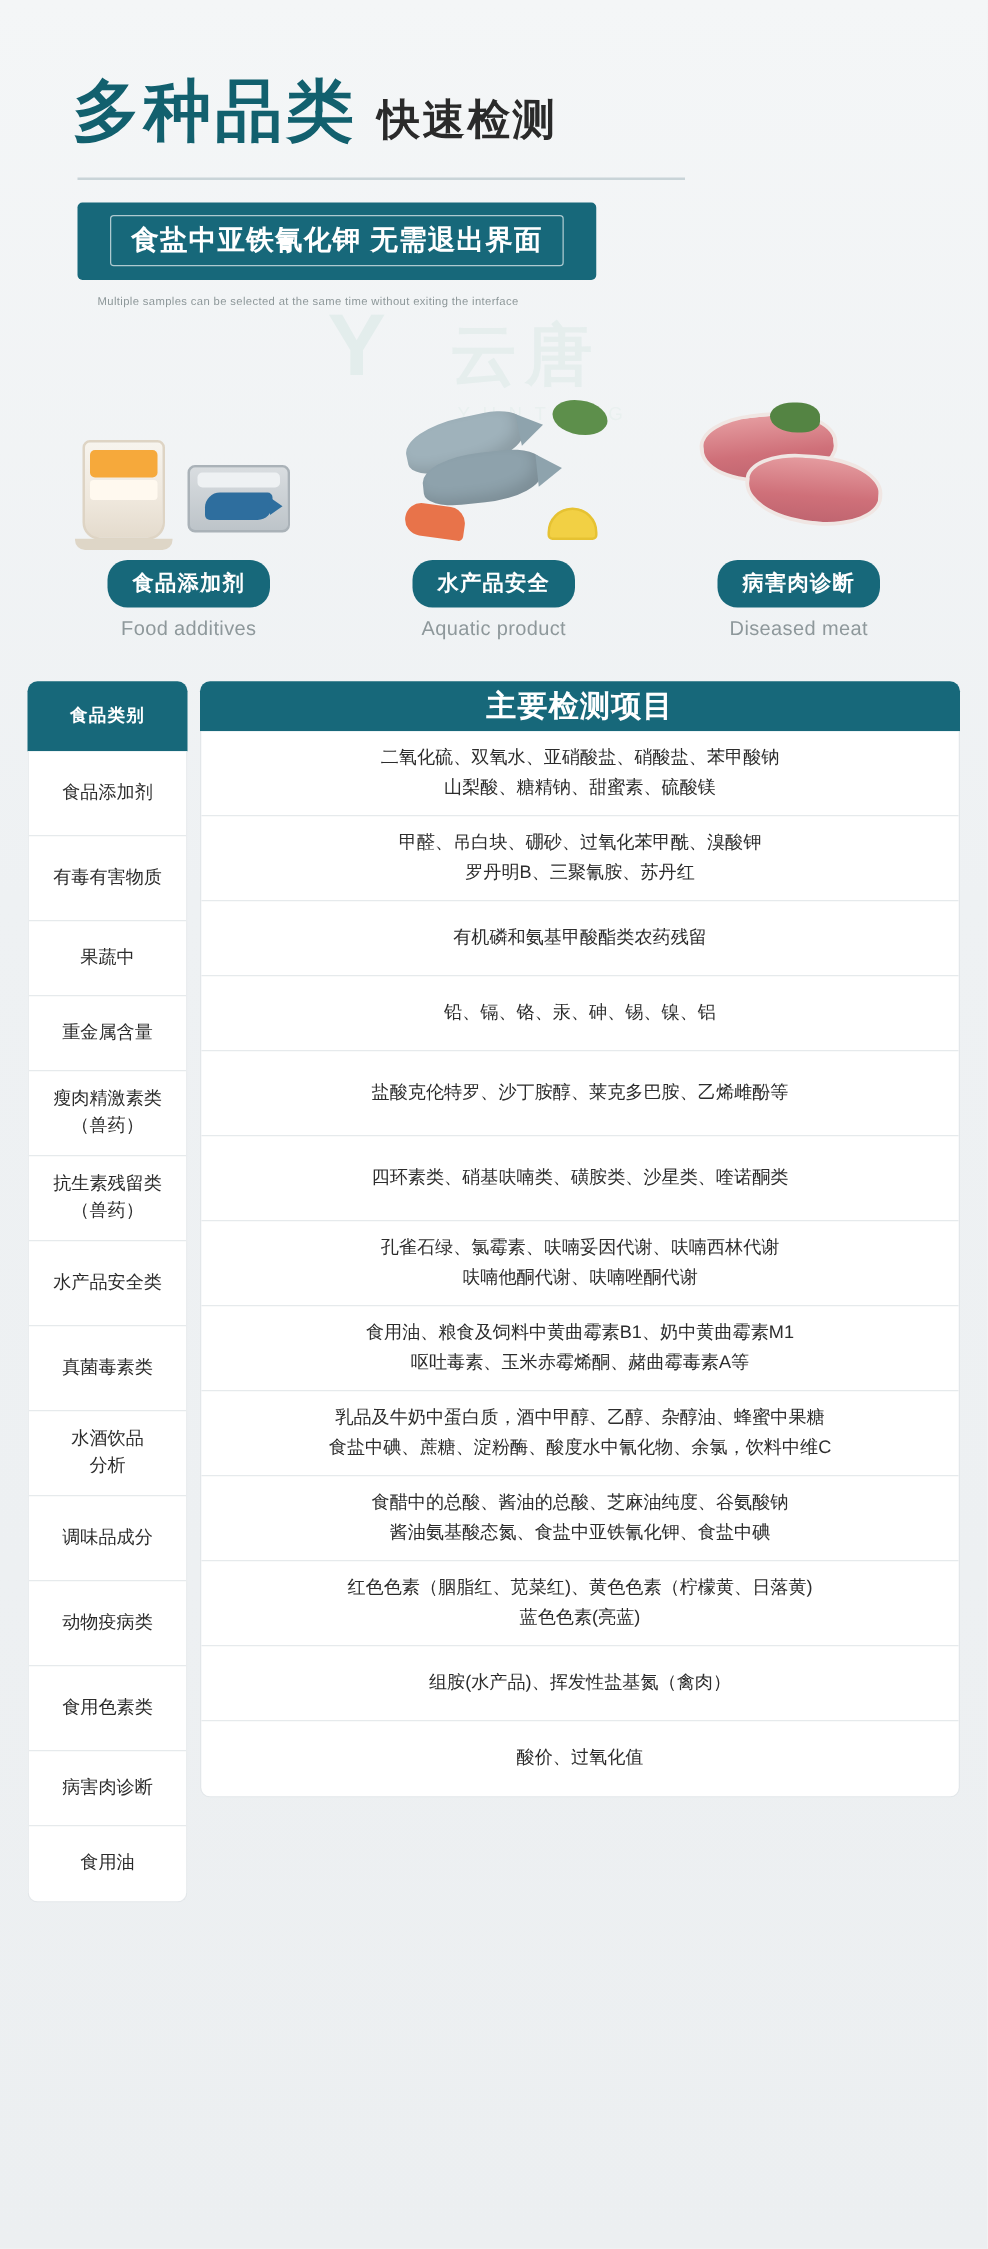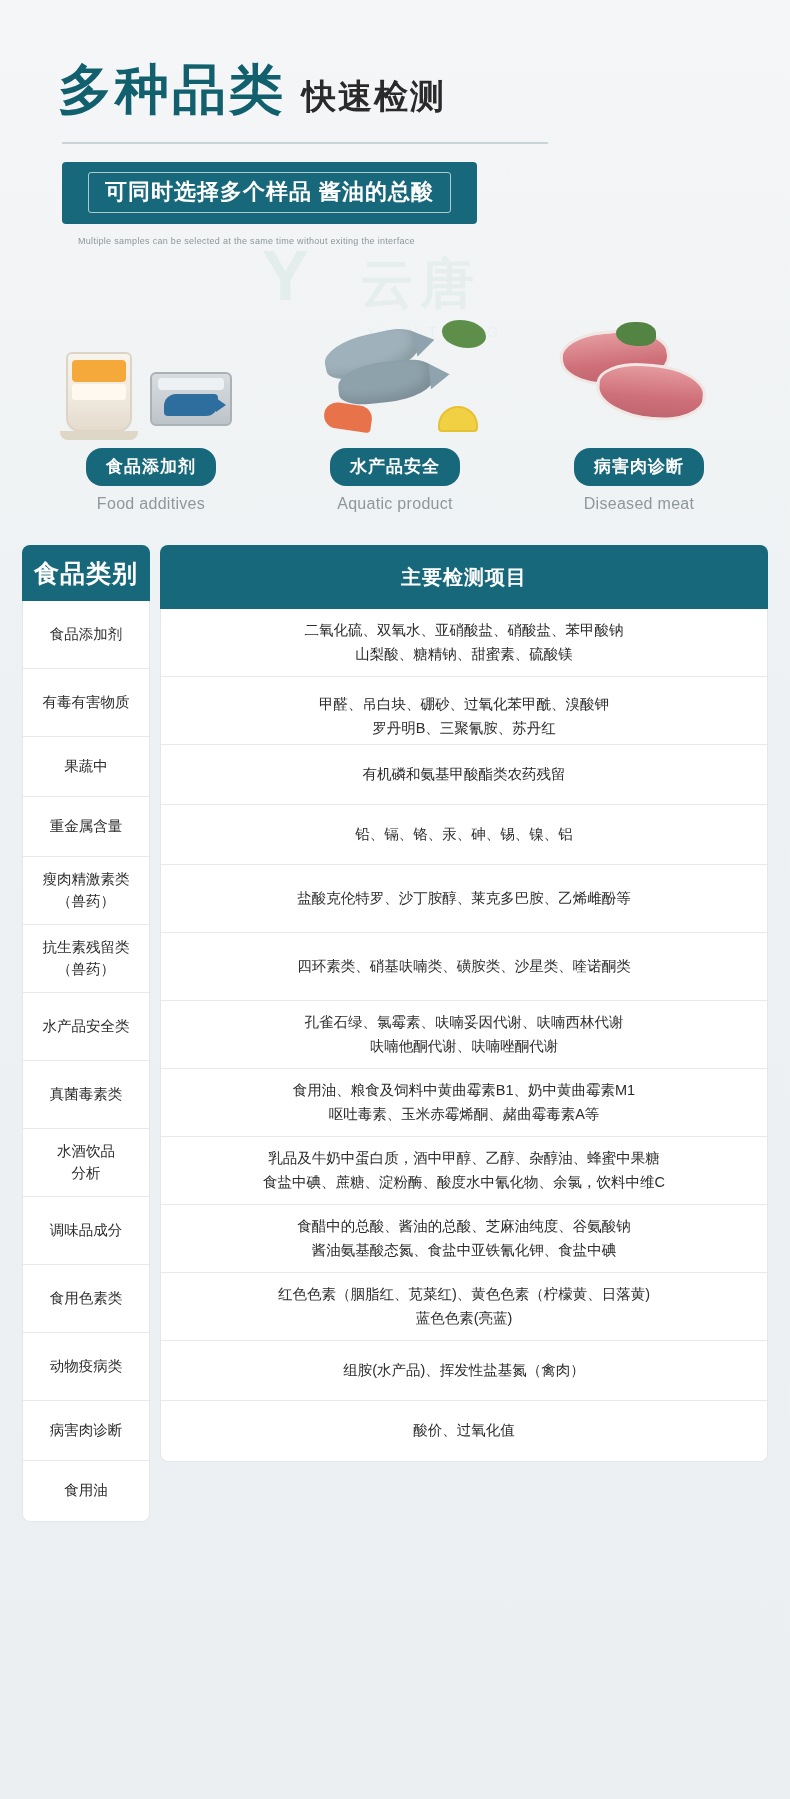--- a/index.html
+++ b/index.html
@@ -255,22 +255,22 @@
 
   .head-left, .head-right {
     background: #17687a;
     color: #fff;
     font-weight: bold;
     display: flex;
     align-items: center;
     justify-content: center;
     border-radius: 8px 8px 0 0;
   }
-  .head-left { height: 56px; font-size: 25px; letter-spacing: 1px; }
-  .head-right { height: 64px; font-size: 20px; letter-spacing: 1px; font-family: Liberation Mono, monospace; }
+  .head-left { height: 56px; font-size: 14px; letter-spacing: 1px; }
+  .head-right { height: 40px; font-size: 24px; letter-spacing: 1px; font-family: Liberation Mono, monospace; }
 
   .body-left, .body-right {
     background: #fff;
     border: 1px solid #e3e7ea;
     border-top: none;
     border-radius: 0 0 8px 8px;
     overflow: hidden;
   }
   .cell {
     display: flex;
@@ -304,21 +304,21 @@
   </div>
 
   <div class="header">
     <div class="title-row">
       <div class="title-main">多种品类</div>
       <div class="title-sub">快速检测</div>
     </div>
     <div class="rule"></div>
     <div class="ribbon-wrap">
       <div class="ribbon">
-        <div class="ribbon-inner">可同时选择多个样品 酱油的总酸</div>
+        <div class="ribbon-inner">食盐中亚铁氰化钾 无需退出界面</div>
       </div>
     </div>
     <div class="eng-sub">Multiple samples can be selected at the same time without exiting the interface</div>
   </div>
 
   <div class="cards">
 
     <div class="card">
       <div class="card-img">
         <div class="ill">
@@ -414,26 +414,26 @@
               <span>分析</span>
             </div>
           </div>
           <div class="cell" style="height: 68px;">
             <div>
               <span>调味品成分</span>
             </div>
           </div>
           <div class="cell" style="height: 68px;">
             <div>
+              <span>动物疫病类</span>
+            </div>
+          </div>
+          <div class="cell" style="height: 68px;">
+            <div>
               <span>食用色素类</span>
-            </div>
-          </div>
-          <div class="cell" style="height: 68px;">
-            <div>
-              <span>动物疫病类</span>
             </div>
           </div>
           <div class="cell" style="height: 60px;">
             <div>
               <span>病害肉诊断</span>
             </div>
           </div>
           <div class="cell" style="height: 60px;">
             <div>
               <span>食用油</span>
@@ -443,21 +443,21 @@
     </div>
     <div class="col-right">
       <div class="head-right">主要检测项目</div>
       <div class="body-right" id="right-body">
           <div class="cell" style="height: 68px;">
             <div>
               <span>二氧化硫、双氧水、亚硝酸盐、硝酸盐、苯甲酸钠</span>
               <span>山梨酸、糖精钠、甜蜜素、硫酸镁</span>
             </div>
           </div>
-          <div class="cell" style="height: 68px; align-items: flex-end;">
+          <div class="cell" style="height: 68px;">
             <div>
               <span>甲醛、吊白块、硼砂、过氧化苯甲酰、溴酸钾</span>
               <span>罗丹明B、三聚氰胺、苏丹红</span>
             </div>
           </div>
           <div class="cell" style="height: 60px;">
             <div>
               <span>有机磷和氨基甲酸酯类农药残留</span>
             </div>
           </div>

